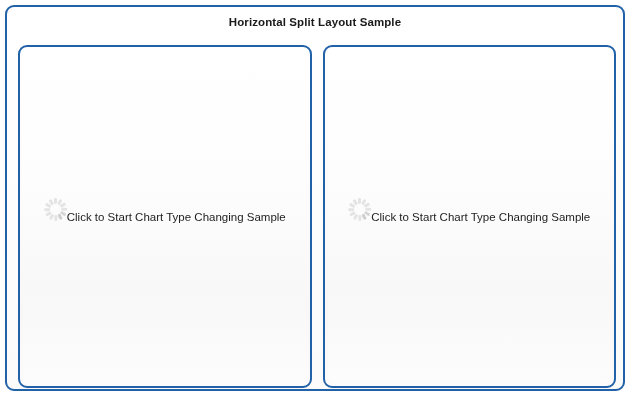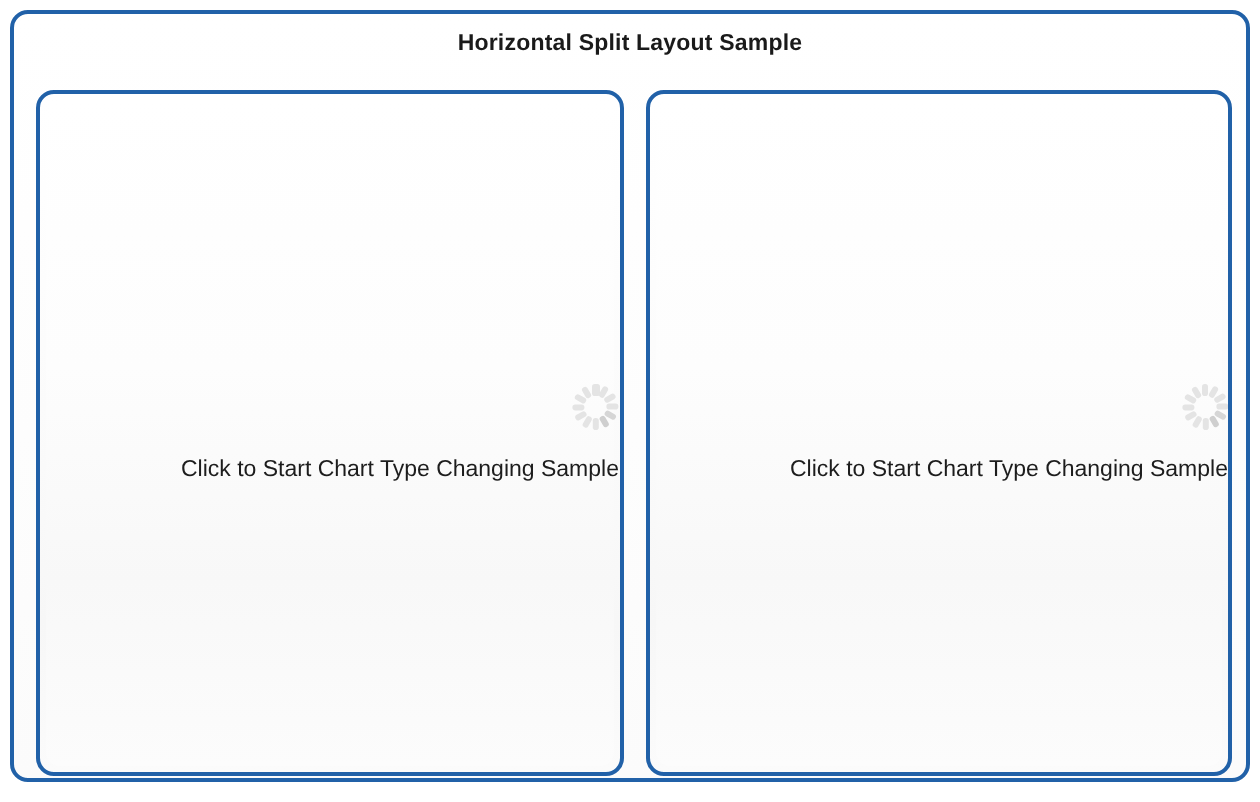--- a/index.html
+++ b/index.html
@@ -92,22 +92,22 @@
                 rgba(255,255,255,1) 0%,
                 rgba(253,253,253,1) 40%,
                 rgba(248,248,248,1) 72%,
                 rgba(252,252,252,1) 100%);
   }
 
   .panel-content {
     position: absolute;
     left: 0; top: 0; right: 0; bottom: 0;
     display: flex;
-    flex-direction: column;
-    align-items: flex-end;
+    flex-direction: row;
+    align-items: center;
     justify-content: center;
   }
 
   
   .spinner {
     position: relative;
     width: 23px;
     height: 23px;
     margin-bottom: 14px;
   }

